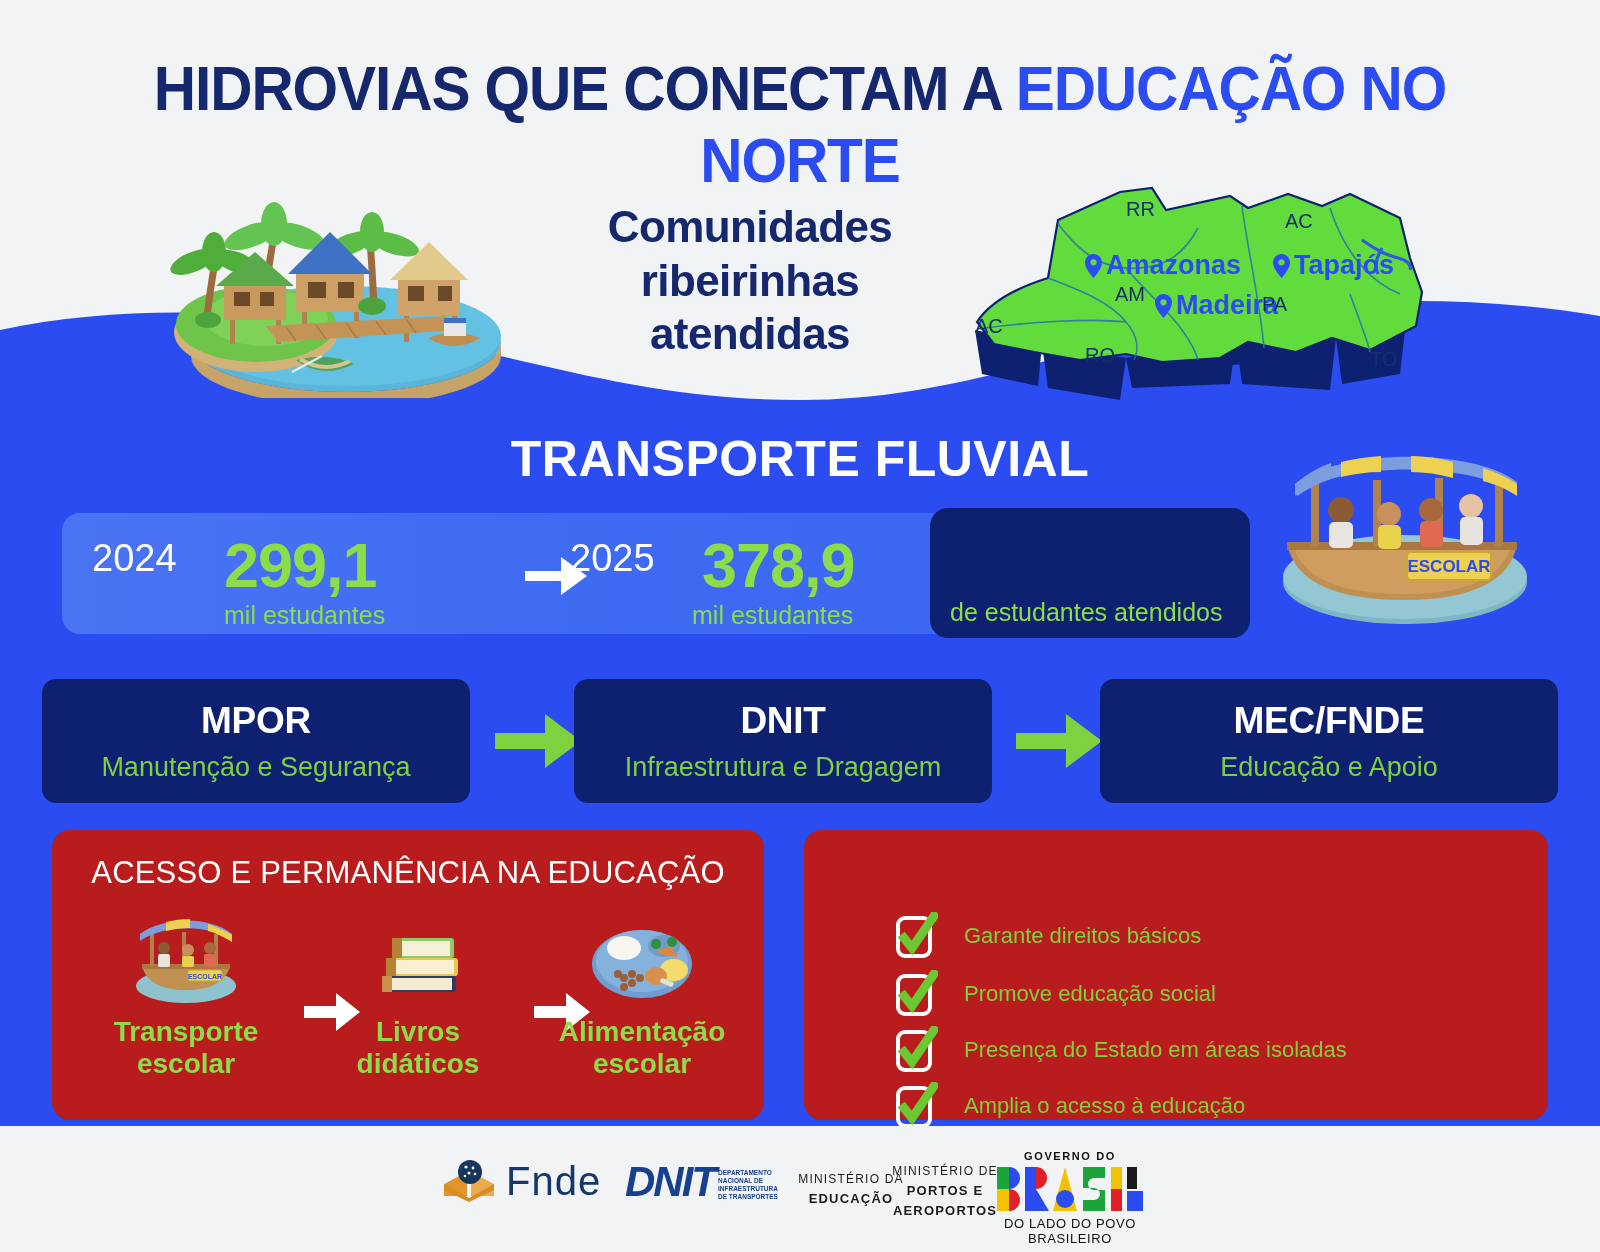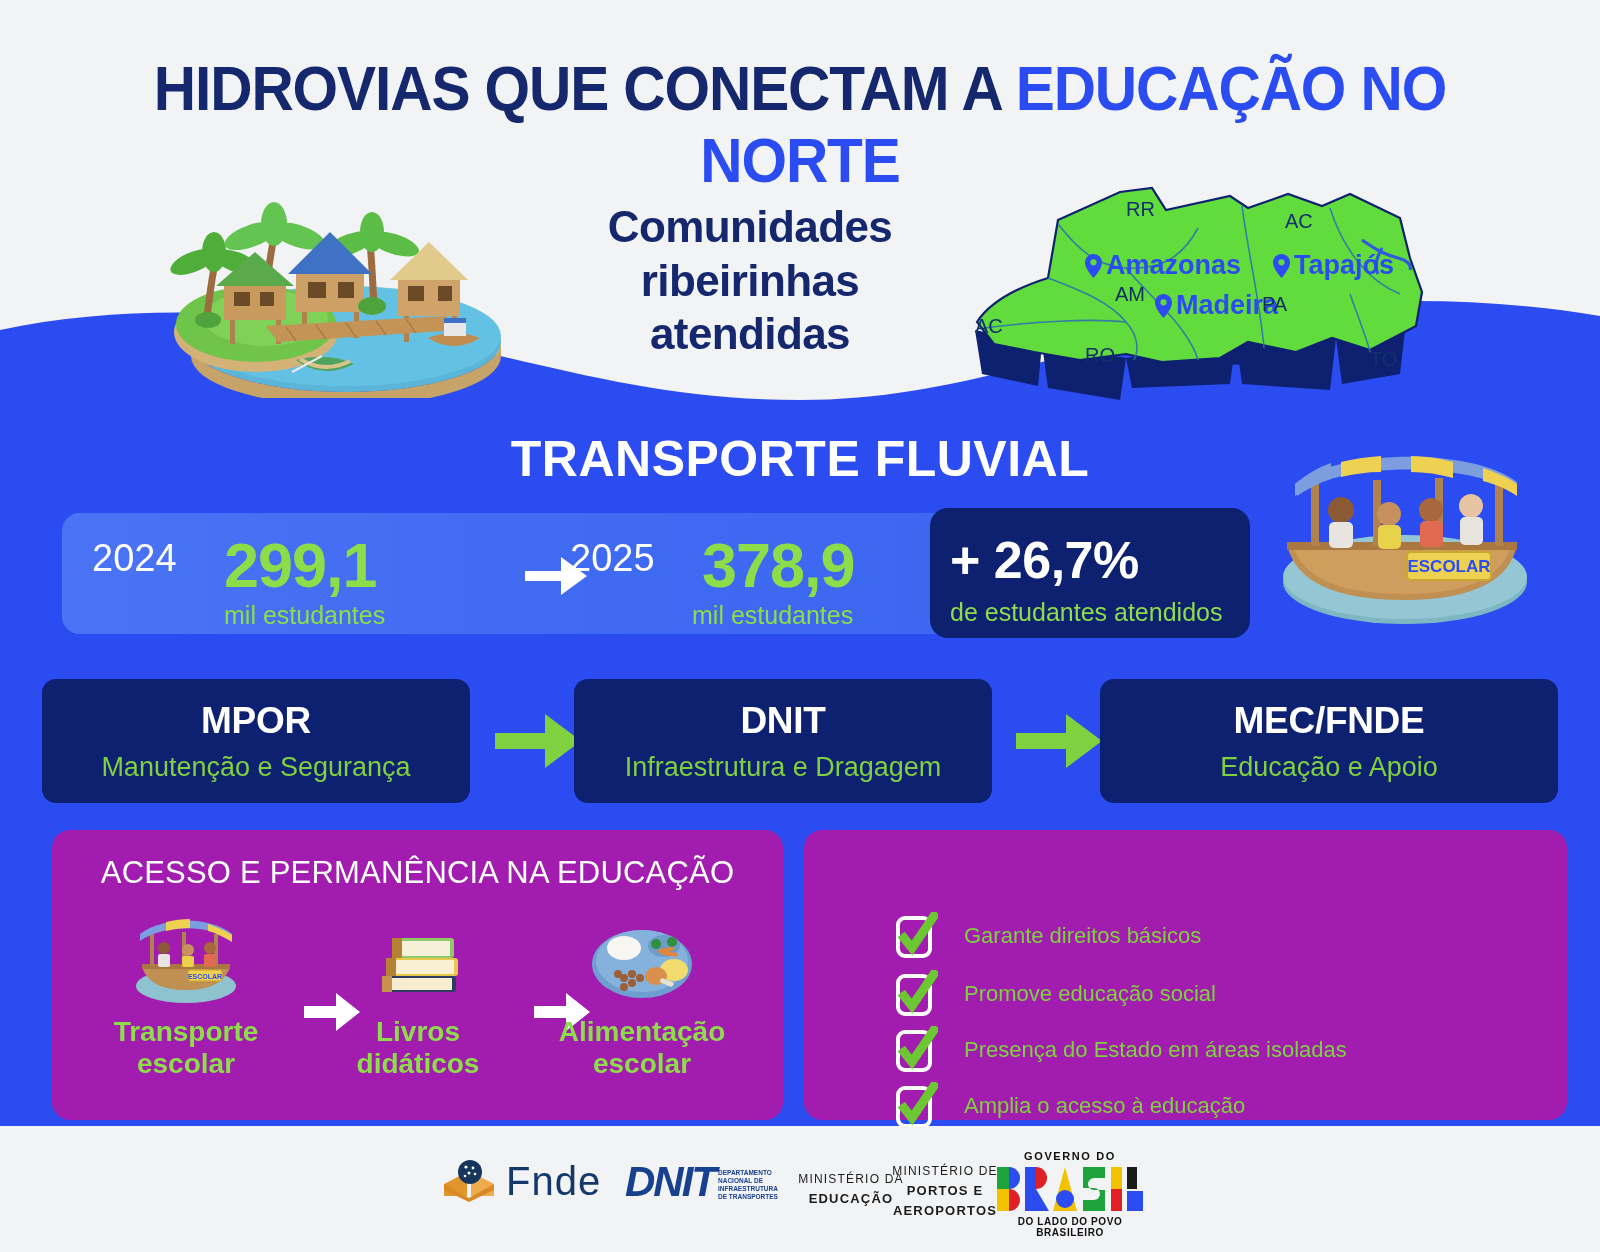--- a/index.html
+++ b/index.html
@@ -82,21 +82,21 @@
   
   .flow-box{
     position:absolute;top:679px;height:124px;background:#0d2170;border-radius:14px;
     display:flex;flex-direction:column;align-items:center;justify-content:center;gap:10px;
   }
   .flow-title{color:#ffffff;font-size:37px;font-weight:bold;letter-spacing:-.3px;}
   .flow-sub{color:#7fd13f;font-size:27px;}
   .flow-arrow{position:absolute;top:712px;width:86px;height:58px;}
 
   
-  .panel{position:absolute;background:#a21caf;border-radius:18px;padding-left:19px;}
+  .panel{position:absolute;background:#b91c1c;border-radius:18px;}
   .panel-title{
     position:absolute;left:0;width:100%;text-align:center;color:#ffffff;
     font-size:31px;font-weight:normal;letter-spacing:.2px;
   }
 
   .step{position:absolute;width:180px;text-align:center;}
   .step-img{width:120px;height:100px;margin:0 auto;}
   .step-label{color:#8ddc4a;font-size:28px;font-weight:bold;line-height:1.15;margin-top:8px;}
   .step-arrow{position:absolute;width:56px;height:40px;}
 
@@ -109,21 +109,21 @@
   .logos{position:absolute;left:440px;top:18px;width:700px;height:90px;display:flex;align-items:center;gap:0;}
   .logo-fnde{position:absolute;left:0px;top:12px;display:flex;align-items:center;gap:8px;}
   .fnde-word{color:#15386b;font-size:40px;font-weight:normal;letter-spacing:1px;font-family:"Liberation Sans",sans-serif;}
   .logo-dnit{position:absolute;left:185px;top:14px;display:flex;align-items:flex-end;gap:3px;}
   .dnit-word{color:#17408f;font-size:42px;font-weight:bold;font-style:italic;letter-spacing:-2px;}
   .dnit-sub{color:#17408f;font-size:6.5px;line-height:1.25;font-weight:bold;padding-bottom:5px;}
   .min-block{position:absolute;color:#1b1b1b;font-size:12px;letter-spacing:1.2px;line-height:1.55;text-align:center;}
   .min-block .b{font-weight:bold;font-size:13px;}
   .gov{position:absolute;left:555px;top:6px;width:150px;text-align:center;}
   .gov-top{font-size:11px;font-weight:bold;letter-spacing:1.6px;color:#101010;}
-  .gov-bottom{font-size:10px;font-weight:bold;letter-spacing:.6px;color:#101010;margin-top:3px;}
+  .gov-bottom{font-size:13px;font-weight:normal;letter-spacing:.6px;color:#101010;margin-top:3px;}
   .gov-mark{height:48px;margin:3px 0 0;}
 </style>
 </head>
 <body>
 
 <div id="stage">
 
   <div class="wave-bg">
     <svg width="1600" height="1252" viewBox="0 0 1600 1252">
       <path d="M0,330 C140,300 300,312 430,340 C560,368 660,400 800,400 C940,400 1050,356 1180,326 C1300,298 1460,292 1600,316 L1600,1126 L0,1126 Z" fill="#2b4cf0"></path>
@@ -318,21 +318,20 @@
     </span>
 
     <div class="stat-grp">
       <div class="stat-year" style="left:508px;">2025</div>
       <div class="stat-num" style="left:640px;">378,9</div>
       <div class="stat-sub" style="left:630px;">mil estudantes</div>
     </div>
   </div>
 
   <div class="pct-box">
-    <div class="pct-big">+ 26,7%</div>
     <div class="pct-sub">de estudantes atendidos</div>
   </div>
 
   <div class="boat-stats">
     <svg width="300" height="200" viewBox="0 0 300 200">
       <ellipse cx="150" cy="150" rx="122" ry="42" fill="#7fb6c4"></ellipse>
       <ellipse cx="150" cy="145" rx="122" ry="42" fill="#94c6d3"></ellipse>
 
       <path d="M32,112 C40,150 80,168 150,168 C218,168 256,148 262,112 Z" fill="#c08f52"></path>
       <path d="M38,112 C46,146 84,162 150,162 C214,162 250,144 256,112 Z" fill="#cf9d5e"></path>

